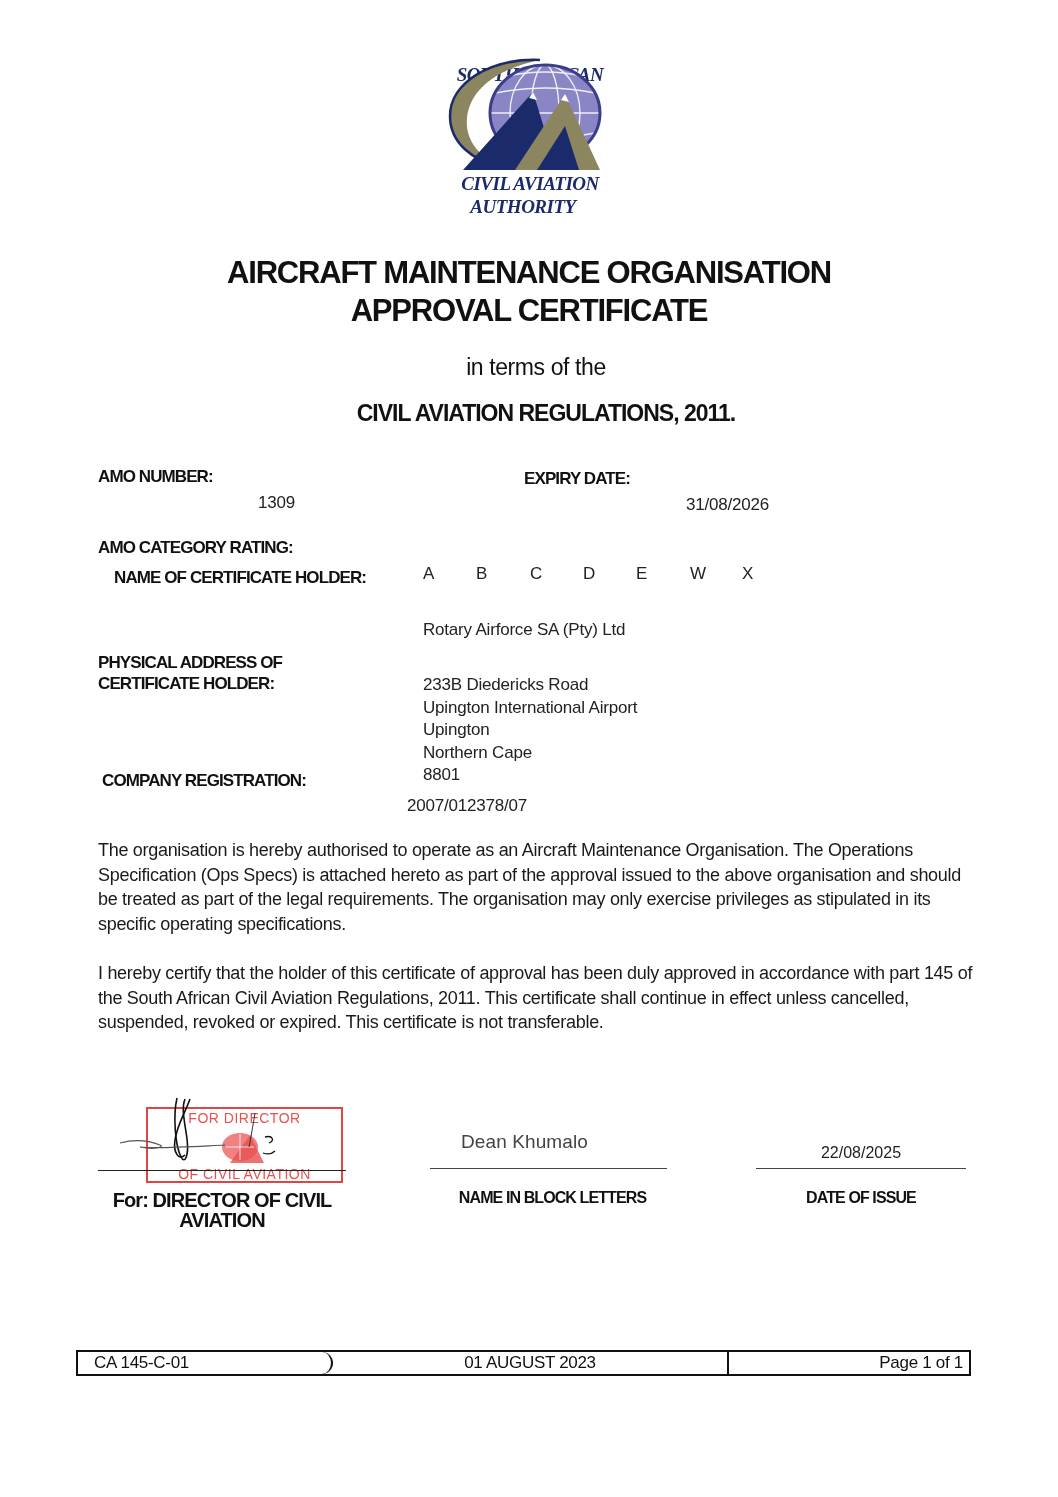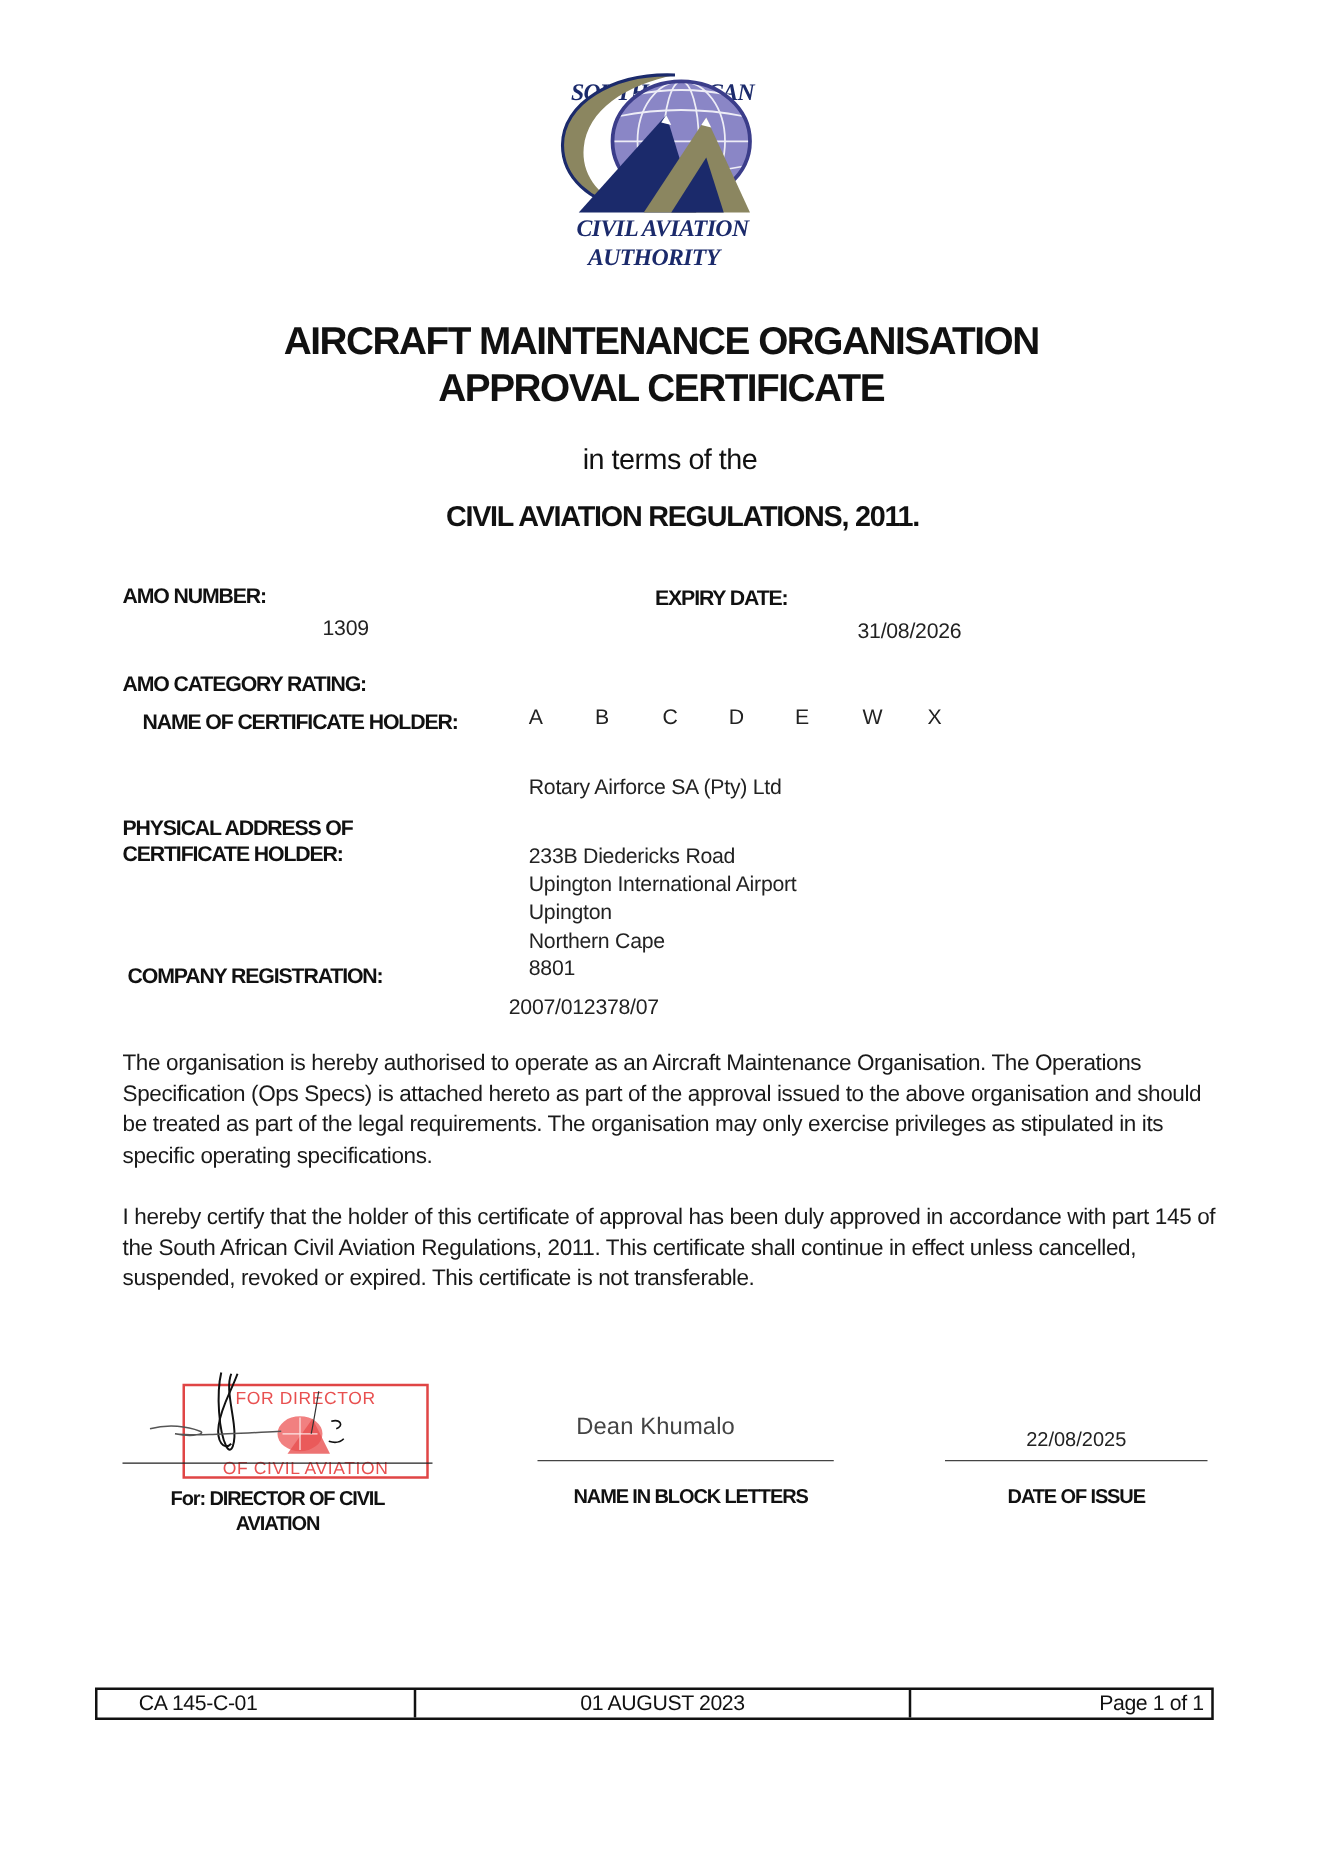--- a/index.html
+++ b/index.html
@@ -35,21 +35,21 @@
 
   .stamp { left: 146px; top: 1107px; width: 197px; height: 76px; border: 2px solid #e04545; box-sizing: border-box; }
   .stamp-top, .stamp-bot { position: absolute; left: 0; right: 0; text-align: center; color: #e85050;
                            font-size: 14px; letter-spacing: 0.5px; }
   .stamp-top { top: 1px; }
   .stamp-bot { bottom: -1px; }
 
   .footer-table { left: 76px; top: 1350px; width: 895px; height: 26px; border: 2px solid #111;
                   box-sizing: border-box; display: flex; }
   .fcell { height: 100%; display: flex; align-items: center; font-size: 17px; color: #111; letter-spacing: -0.3px; box-sizing: border-box; }
-  .fcell1 { width: 255px; border-right: 2px solid #111; padding-left: 33px; }
+  .fcell1 { width: 255px; border-right: 2px solid #111; padding-left: 16px; border-radius: 11px; }
   .fcell2 { width: 396px; border-right: 2px solid #111; justify-content: center; }
   .fcell3 { flex: 1; justify-content: flex-end; padding-right: 6px; }
 </style>
 </head>
 <body>
 
 <div class="abs logo">
   <div class="logo-top">SOUTH AFRICAN</div>
   <svg width="170" height="115" viewBox="0 0 170 115">
 
@@ -132,21 +132,21 @@
   <div class="stamp-bot">OF CIVIL AVIATION</div>
 </div>
 <svg class="abs" style="left:115px; top:1095px;" width="180" height="80" viewBox="0 0 180 80">
   <path d="M62 3 C58 20 60 50 66 62 C70 70 74 60 72 44 C70 28 66 14 70 4" fill="none" stroke="#111" stroke-width="1.6"></path>
   <path d="M75 4 C70 18 62 30 60 45 C58 58 64 66 70 60" fill="none" stroke="#111" stroke-width="1.6"></path>
   <path d="M5 48 C20 44 35 46 45 50 C50 52 40 55 25 52 C40 54 70 52 110 50" fill="none" stroke="#555" stroke-width="1.2"></path>
   <path d="M140 18 C138 30 136 42 134 52" fill="none" stroke="#333" stroke-width="1"></path>
   <path d="M150 42 C158 40 160 46 154 48 M148 58 C154 60 158 58 160 56" fill="none" stroke="#111" stroke-width="1.3"></path>
 </svg>
 <div class="abs sigline" style="left:98px; top:1170px; width:248px; background:#222;"></div>
-<div class="abs lbl" style="left:98px; top:1190px; width:248px; text-align:center; font-size:16px; line-height:20px;">
+<div class="abs lbl" style="left:98px; top:1190px; width:248px; text-align:center; font-size:20px; line-height:20px;">
   <span class="addr-line" style="line-height:20px;">For: DIRECTOR OF CIVIL</span>
   <span class="addr-line" style="line-height:20px;">AVIATION</span>
 </div>
 
 <div class="abs" style="left:461px; top:1131px; font-size:19px; color:#444; letter-spacing:0.1px;">Dean Khumalo</div>
 <div class="abs sigline" style="left:430px; top:1168px; width:237px; background:#444;"></div>
 <div class="abs lbl" style="left:430px; top:1189px; width:245px; text-align:center; font-size:16px;">NAME IN BLOCK LETTERS</div>
 
 <div class="abs" style="left:756px; top:1144px; width:210px; text-align:center; font-size:16px; color:#222;">22/08/2025</div>
 <div class="abs sigline" style="left:756px; top:1168px; width:210px; background:#444;"></div>

